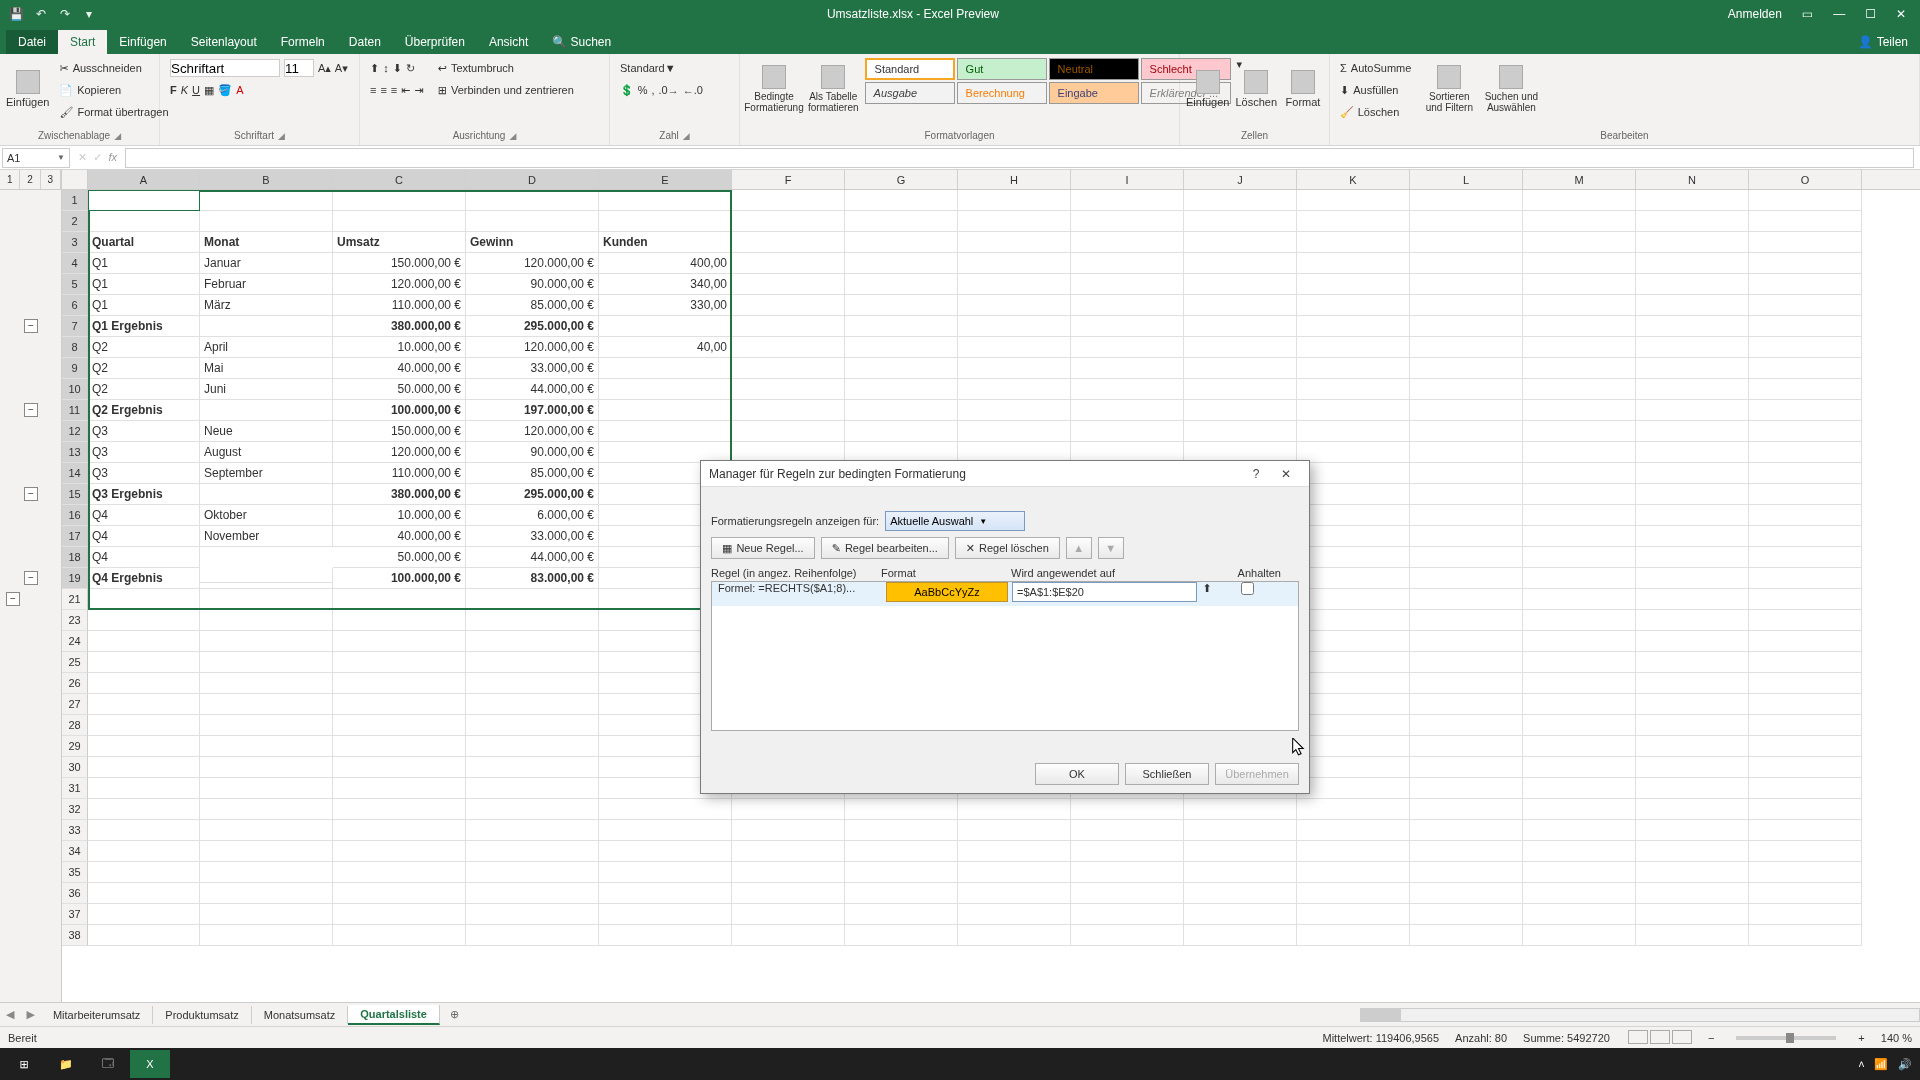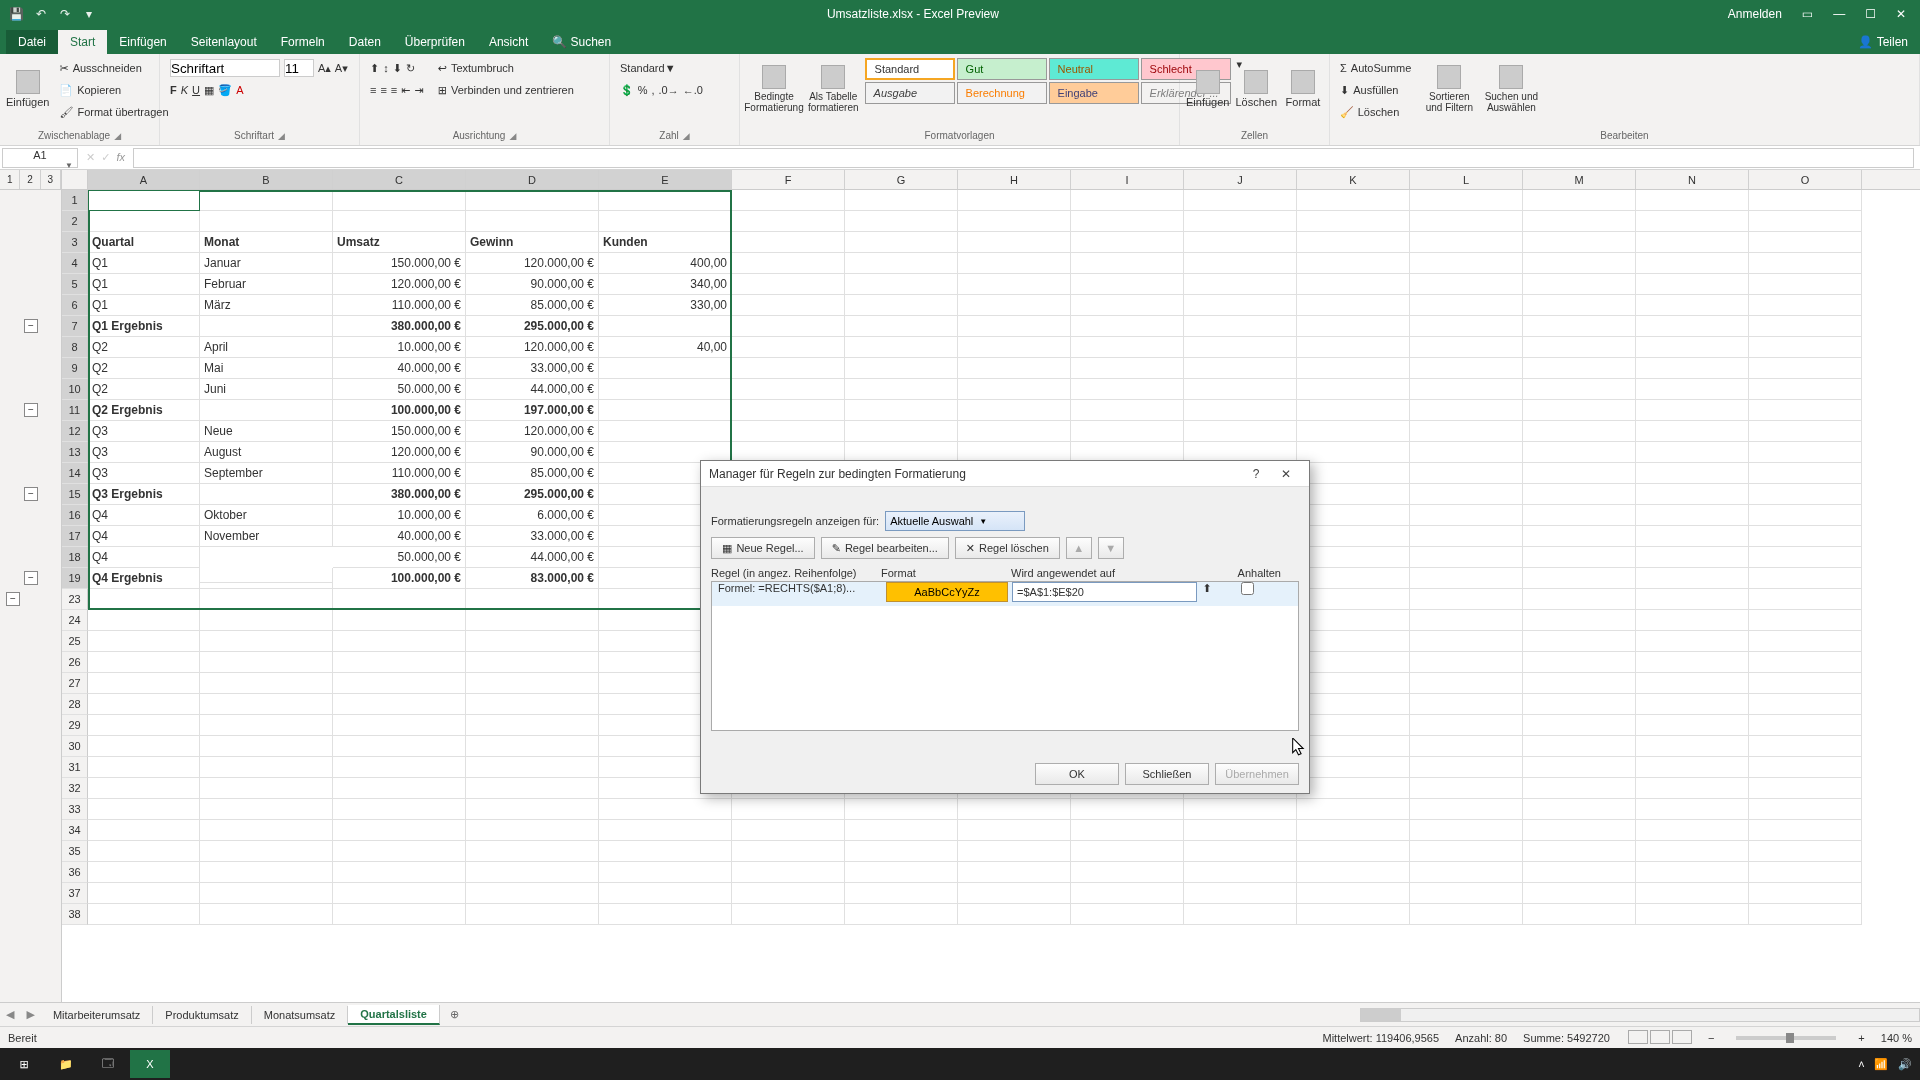--- a/index.html
+++ b/index.html
@@ -28,21 +28,21 @@
     .rgroup .label { text-align: center; font-size: 10px; color: #666; padding-bottom: 2px; display: flex; justify-content: center; align-items: center; gap: 4px; }
     .rgroup .label .dlg { font-size: 9px; color: #888; }
     .col { display: flex; flex-direction: column; gap: 2px; }
     .ritem { display: flex; align-items: center; gap: 4px; padding: 1px 4px; height: 20px; white-space: nowrap; }
     .bigbtn { display: flex; flex-direction: column; align-items: center; justify-content: center; gap: 2px; width: 56px; height: 62px; text-align: center; }
     .bigbtn .icn { width: 24px; height: 24px; background: #ccc; border: 1px solid #aaa; }
     .stylebox { border: 1px solid #999; padding: 3px 8px; width: 90px; font-size: 11px; height: 22px; display: flex; align-items: center; }
 
     
     .namebox-row { height: 24px; display: flex; align-items: center; border-bottom: 1px solid #d4d4d4; }
-    .namebox { width: 76px; height: 20px; border: 1px solid #ccc; margin-left: 2px; display: flex; align-items: center; padding: 0 4px; font-size: 11px; flex-direction: column; }
+    .namebox { width: 68px; height: 20px; border: 1px solid #ccc; margin-left: 2px; display: flex; align-items: center; padding: 0 4px; font-size: 11px; }
     .namebox .dd { margin-left: auto; font-size: 8px; color: #666; }
     .fx-btns { display: flex; gap: 6px; margin: 0 8px; color: #999; }
     .formulabar { flex: 1; height: 20px; border: 1px solid #ccc; margin-right: 6px; }
 
     
     .gridwrap { display: flex; height: calc(1080px - 28px - 26px - 92px - 24px - 24px - 22px - 32px); }
     .outline { width: 62px; border-right: 1px solid #ccc; background: #f3f2f1; }
     .outline .hdr { height: 20px; border-bottom: 1px solid #ccc; display: flex; }
     .outline .hdr div { flex: 1; text-align: center; border-right: 1px solid #d0d0d0; font-size: 10px; line-height: 20px; }
     .outline .body { position: relative; }
@@ -240,21 +240,21 @@
           <span style="font-size:10px">Bedingte Formatierung</span>
         </div>
       <div class="bigbtn">
           <div class="icn"></div>
           <span style="font-size:10px">Als Tabelle formatieren</span>
         </div>
       <div class="col">
         <div style="display:flex;gap:2px">
           <div class="stylebox" style="background:#fff;border:2px solid #f5a623">Standard</div>
           <div class="stylebox" style="background:#c6efce;color:#006100">Gut</div>
-          <div class="stylebox" style="background:#5eead4;color:#9c5700">Neutral</div>
+          <div class="stylebox" style="background:#000000;color:#9c5700">Neutral</div>
           <div class="stylebox" style="background:#ffc7ce;color:#9c0006">Schlecht</div>
         </div>
         <div style="display:flex;gap:2px">
           <div class="stylebox" style="background:#f2f2f2;color:#3f3f3f;font-style:italic">Ausgabe</div>
           <div class="stylebox" style="background:#f2f2f2;color:#fa7d00">Berechnung</div>
           <div class="stylebox" style="background:#ffcc99;color:#3f3f76">Eingabe</div>
           <div class="stylebox" style="color:#7f7f7f;font-style:italic">Erklärender ...</div>
         </div>
       </div>
       <div class="col" style="justify-content:center">
@@ -690,20 +690,38 @@
           <div class="cell" style="width: 113px;"></div>
           <div class="cell" style="width: 113px;"></div>
           <div class="cell" style="width: 113px;"></div>
           <div class="cell" style="width: 113px;"></div>
           <div class="cell" style="width: 113px;"></div>
           <div class="cell" style="width: 113px;"></div>
           <div class="cell" style="width: 113px;"></div>
           <div class="cell" style="width: 113px;"></div>
         </div>
         <div class="row">
+          <div class="rowhdr">21</div>
+          <div class="cell" style="width: 112px;"></div>
+          <div class="cell" style="width: 133px;"></div>
+          <div class="cell" style="width: 133px;"></div>
+          <div class="cell" style="width: 133px;"></div>
+          <div class="cell" style="width: 133px;"></div>
+          <div class="cell" style="width: 113px;"></div>
+          <div class="cell" style="width: 113px;"></div>
+          <div class="cell" style="width: 113px;"></div>
+          <div class="cell" style="width: 113px;"></div>
+          <div class="cell" style="width: 113px;"></div>
+          <div class="cell" style="width: 113px;"></div>
+          <div class="cell" style="width: 113px;"></div>
+          <div class="cell" style="width: 113px;"></div>
+          <div class="cell" style="width: 113px;"></div>
+          <div class="cell" style="width: 113px;"></div>
+        </div>
+        <div class="row">
           <div class="rowhdr">23</div>
           <div class="cell" style="width: 112px;"></div>
           <div class="cell" style="width: 133px;"></div>
           <div class="cell" style="width: 133px;"></div>
           <div class="cell" style="width: 133px;"></div>
           <div class="cell" style="width: 133px;"></div>
           <div class="cell" style="width: 113px;"></div>
           <div class="cell" style="width: 113px;"></div>
           <div class="cell" style="width: 113px;"></div>
           <div class="cell" style="width: 113px;"></div>

